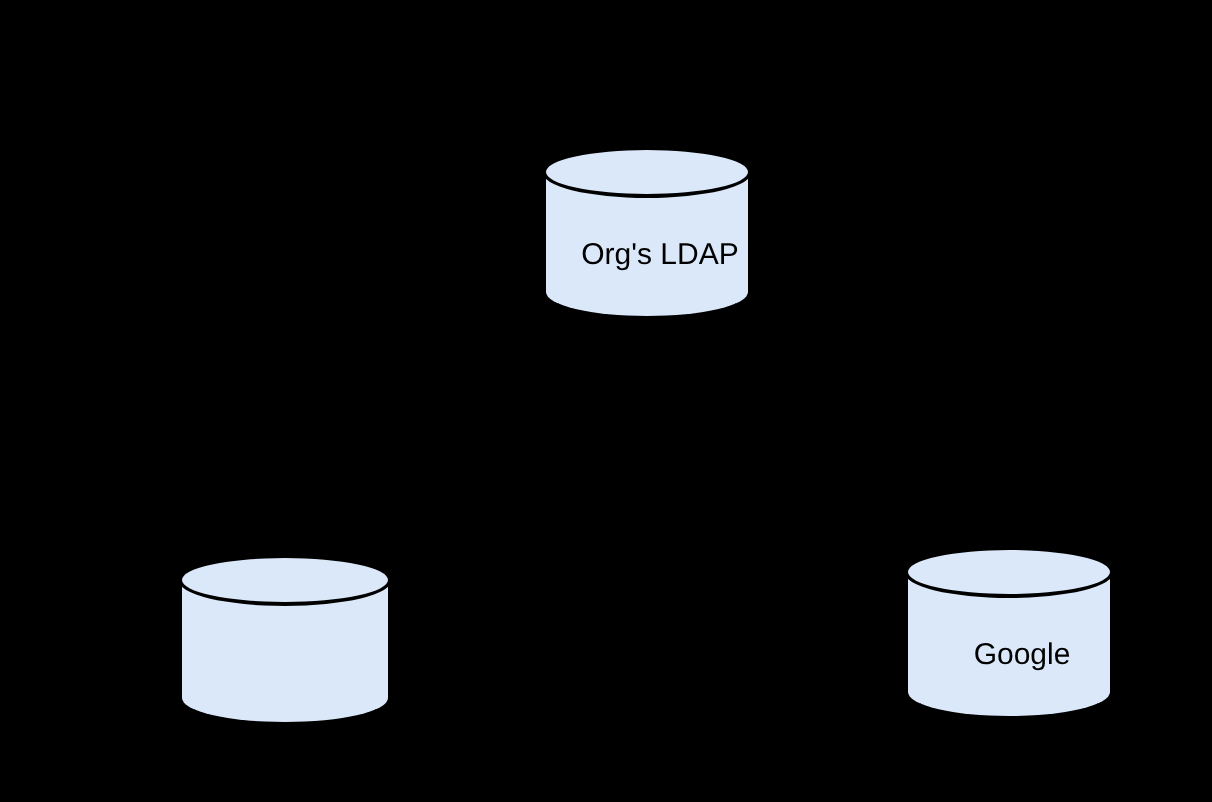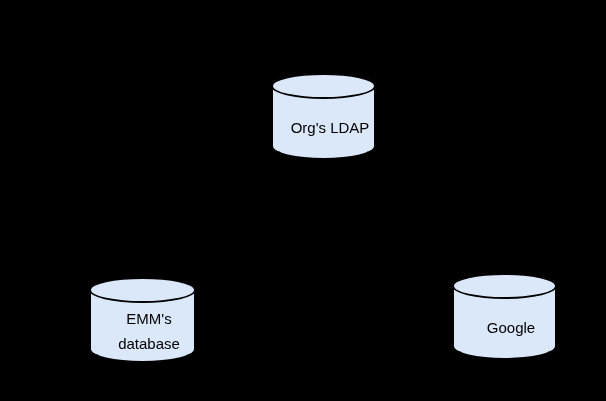--- a/index.html
+++ b/index.html
@@ -78,24 +78,20 @@
     <div class="cyl-body"></div>
     <div class="cyl-top"></div>
     <div class="cyl-label">
       <span>Org's LDAP</span>
     </div>
   </div>
 
   <div class="cylinder" id="node-emm-db">
     <div class="cyl-body"></div>
     <div class="cyl-top"></div>
-    <div class="cyl-label">
-      <span>EMM's</span>
-      <span>database</span>
-    </div>
   </div>
 
   <div class="cylinder" id="node-google">
     <div class="cyl-body"></div>
     <div class="cyl-top"></div>
     <div class="cyl-label">
       <span>Google</span>
     </div>
   </div>
 

